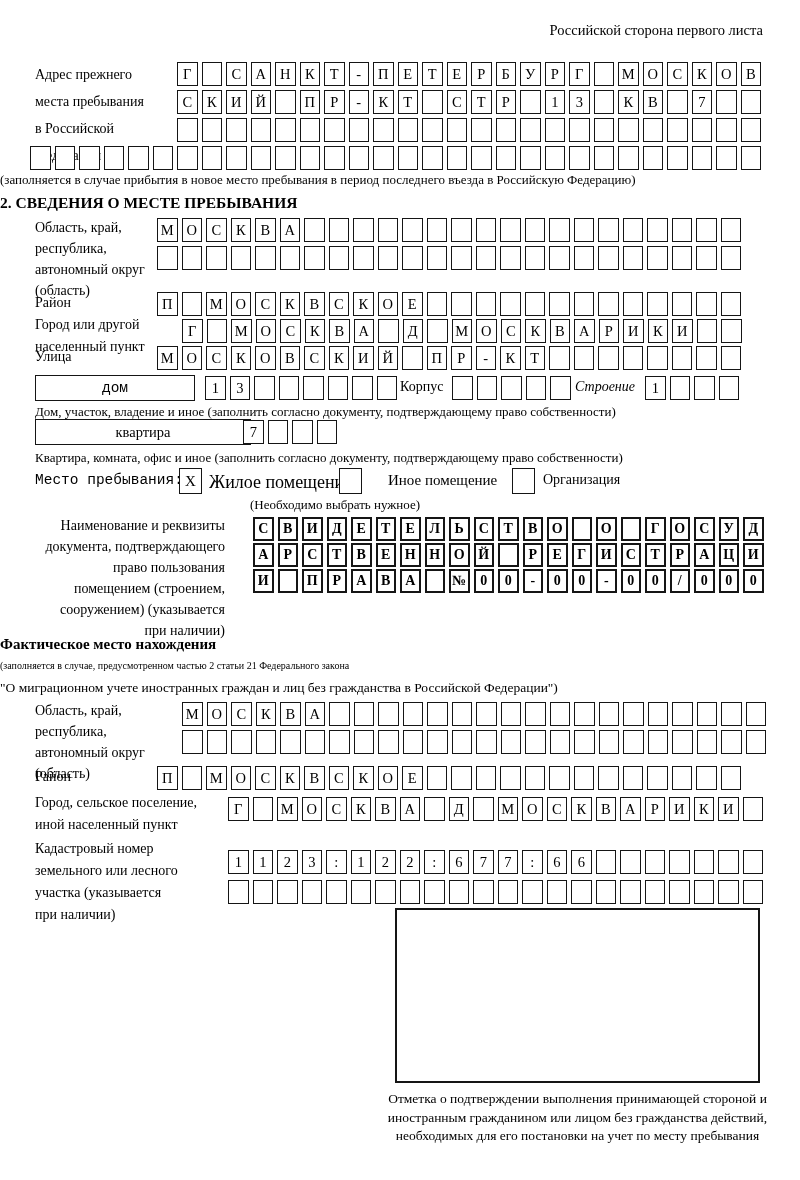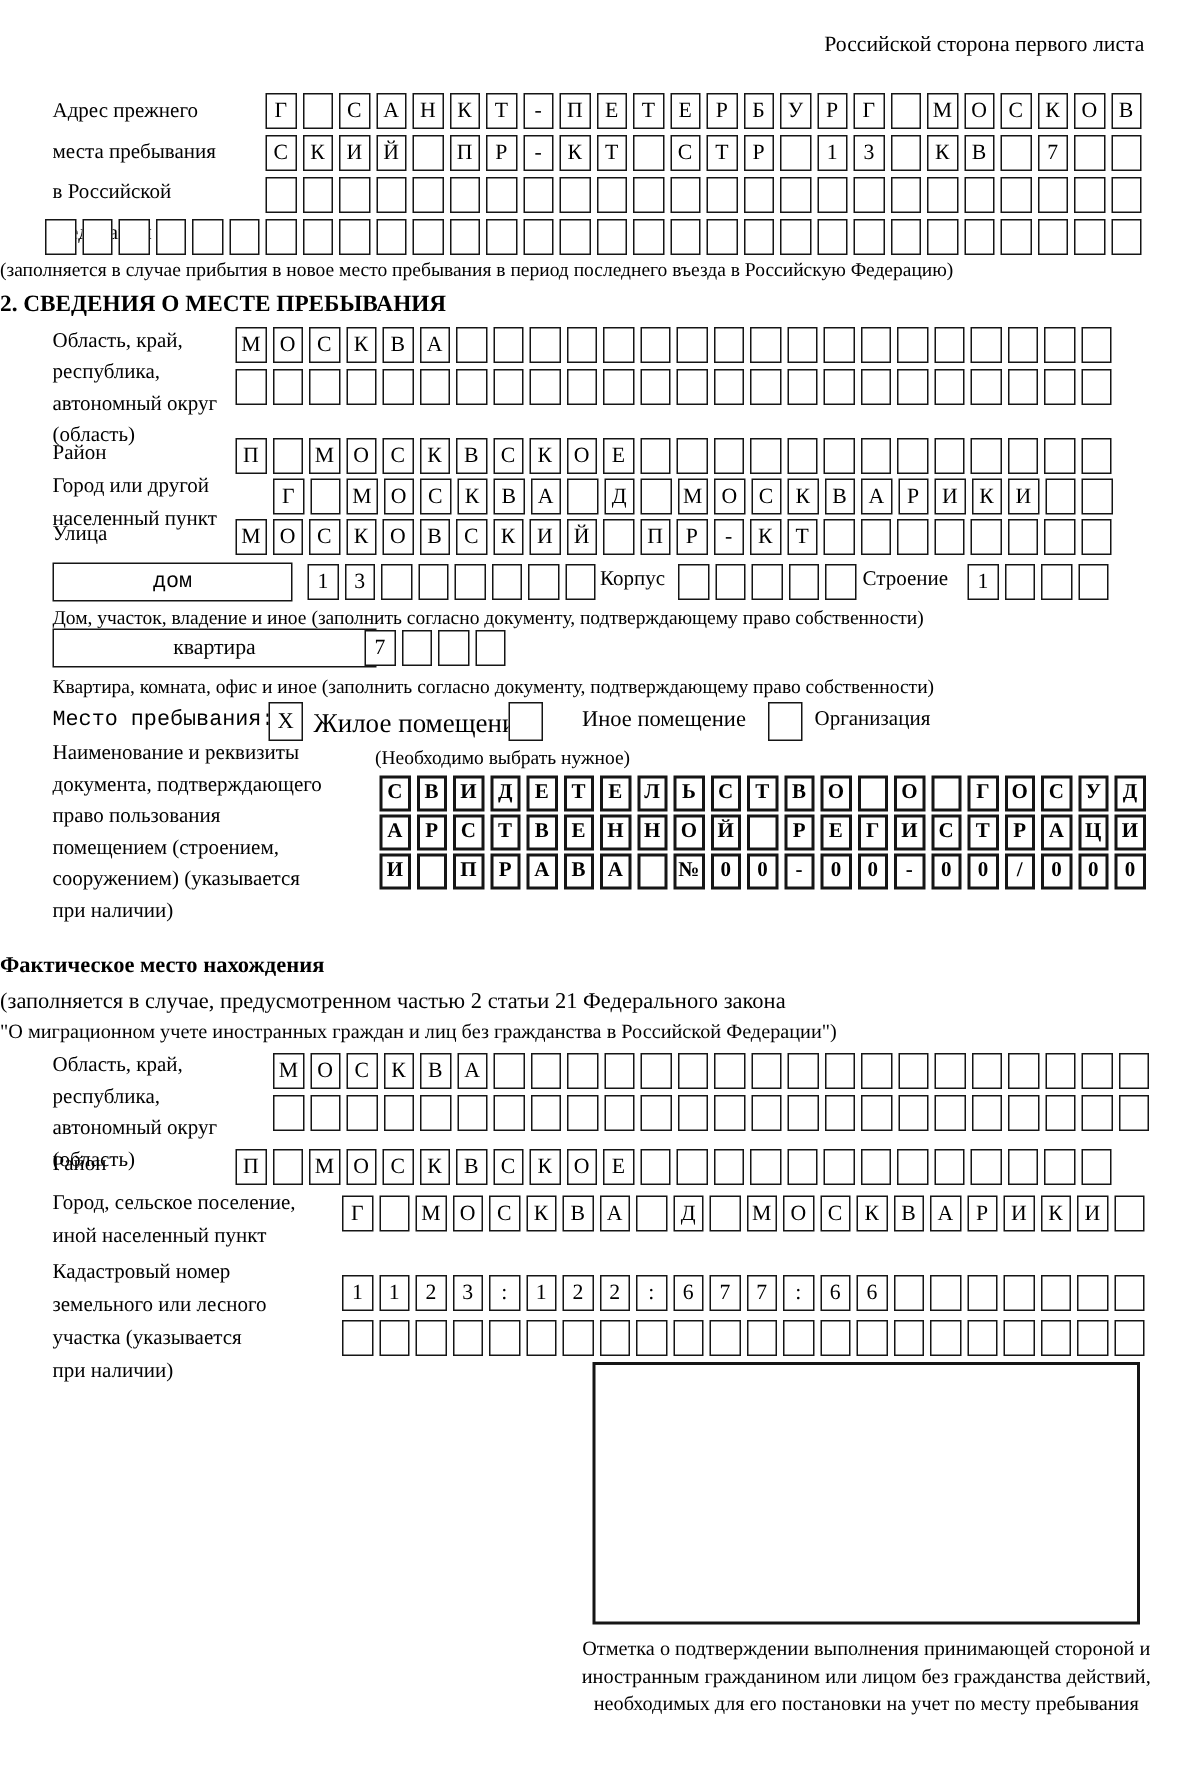--- a/index.html
+++ b/index.html
@@ -286,21 +286,21 @@
     <span class="cell"></span>
   </div>
 <div class="abs lbl" style="top:379px;left:400px;">Корпус</div>
 <div class="abs cells" style="top:376px;left:452px;">
     <span class="cell"></span>
     <span class="cell"></span>
     <span class="cell"></span>
     <span class="cell"></span>
     <span class="cell"></span>
   </div>
-<div class="abs lbl" style="top:379px;left:575px;">Строение</div>
+<div class="abs lbl" style="top:379px;left:575px;font-style:italic;">Строение</div>
 <div class="abs cells" style="top:376px;left:645px;">
     <span class="cell">1</span>
     <span class="cell"></span>
     <span class="cell"></span>
     <span class="cell"></span>
   </div>
 <div class="abs note" style="top:404px;left:35px;">Дом, участок, владение и иное (заполнить согласно документу, подтверждающему право собственности)</div>
 
 <div class="abs wbox" style="top:419px;left:35px;width:216px;">квартира</div>
 <div class="abs cells" style="top:420px;left:243px;">
@@ -313,21 +313,21 @@
 
 <div class="abs lbl" style="top:472px;left:35px;font-size:14.5px;font-family:Liberation Mono, monospace;">Место пребывания:</div>
 <div class="abs cb" style="top:468px;left:179px;">X</div>
 <div class="abs lbl" style="top:472px;left:209px;font-size:18px;">Жилое помещение</div>
 <div class="abs cb" style="top:468px;left:339px;"></div>
 <div class="abs lbl" style="top:472px;left:388px;font-size:15px;">Иное помещение</div>
 <div class="abs cb" style="top:468px;left:512px;"></div>
 <div class="abs lbl" style="top:472px;left:543px;font-size:14px;">Организация</div>
 <div class="abs note" style="top:497px;left:160px;width:350px;text-align:center;">(Необходимо выбрать нужное)</div>
 
-<div class="abs lbl" style="top:492px;left:35px;width:190px;line-height:21px;">Наименование и реквизиты документа, подтверждающего право пользования помещением (строением, сооружением) (указывается при наличии)</div>
+<div class="abs lbl" style="top:515px;left:35px;width:190px;line-height:21px;text-align:right;">Наименование и реквизиты документа, подтверждающего право пользования помещением (строением, сооружением) (указывается при наличии)</div>
 <div class="abs cells doc-cells" style="top:517px;left:253px;">
     <span class="cell">С</span>
     <span class="cell">В</span>
     <span class="cell">И</span>
     <span class="cell">Д</span>
     <span class="cell">Е</span>
     <span class="cell">Т</span>
     <span class="cell">Е</span>
     <span class="cell">Л</span>
     <span class="cell">Ь</span>
@@ -385,21 +385,21 @@
     <span class="cell">-</span>
     <span class="cell">0</span>
     <span class="cell">0</span>
     <span class="cell">/</span>
     <span class="cell">0</span>
     <span class="cell">0</span>
     <span class="cell">0</span>
   </div>
 
 <div class="abs ctr" style="top:636px;font-weight:bold;font-size:15px;">Фактическое место нахождения</div>
-<div class="abs note ctr" style="top:660px;font-size:15px;">(заполняется в случае, предусмотренном частью 2 статьи 21 Федерального закона</div>
+<div class="abs note ctr" style="top:660px;font-size:10px;">(заполняется в случае, предусмотренном частью 2 статьи 21 Федерального закона</div>
 <div class="abs note ctr" style="top:680px;font-size:13.5px;">"О миграционном учете иностранных граждан и лиц без гражданства в Российской Федерации")</div>
 
 <div class="abs lbl" style="top:700px;left:35px;width:125px;line-height:21px;">Область, край, республика, автономный округ (область)</div>
 <div class="abs cells" style="top:702px;left:182px;">
     <span class="cell">М</span>
     <span class="cell">О</span>
     <span class="cell">С</span>
     <span class="cell">К</span>
     <span class="cell">В</span>
     <span class="cell">А</span>

